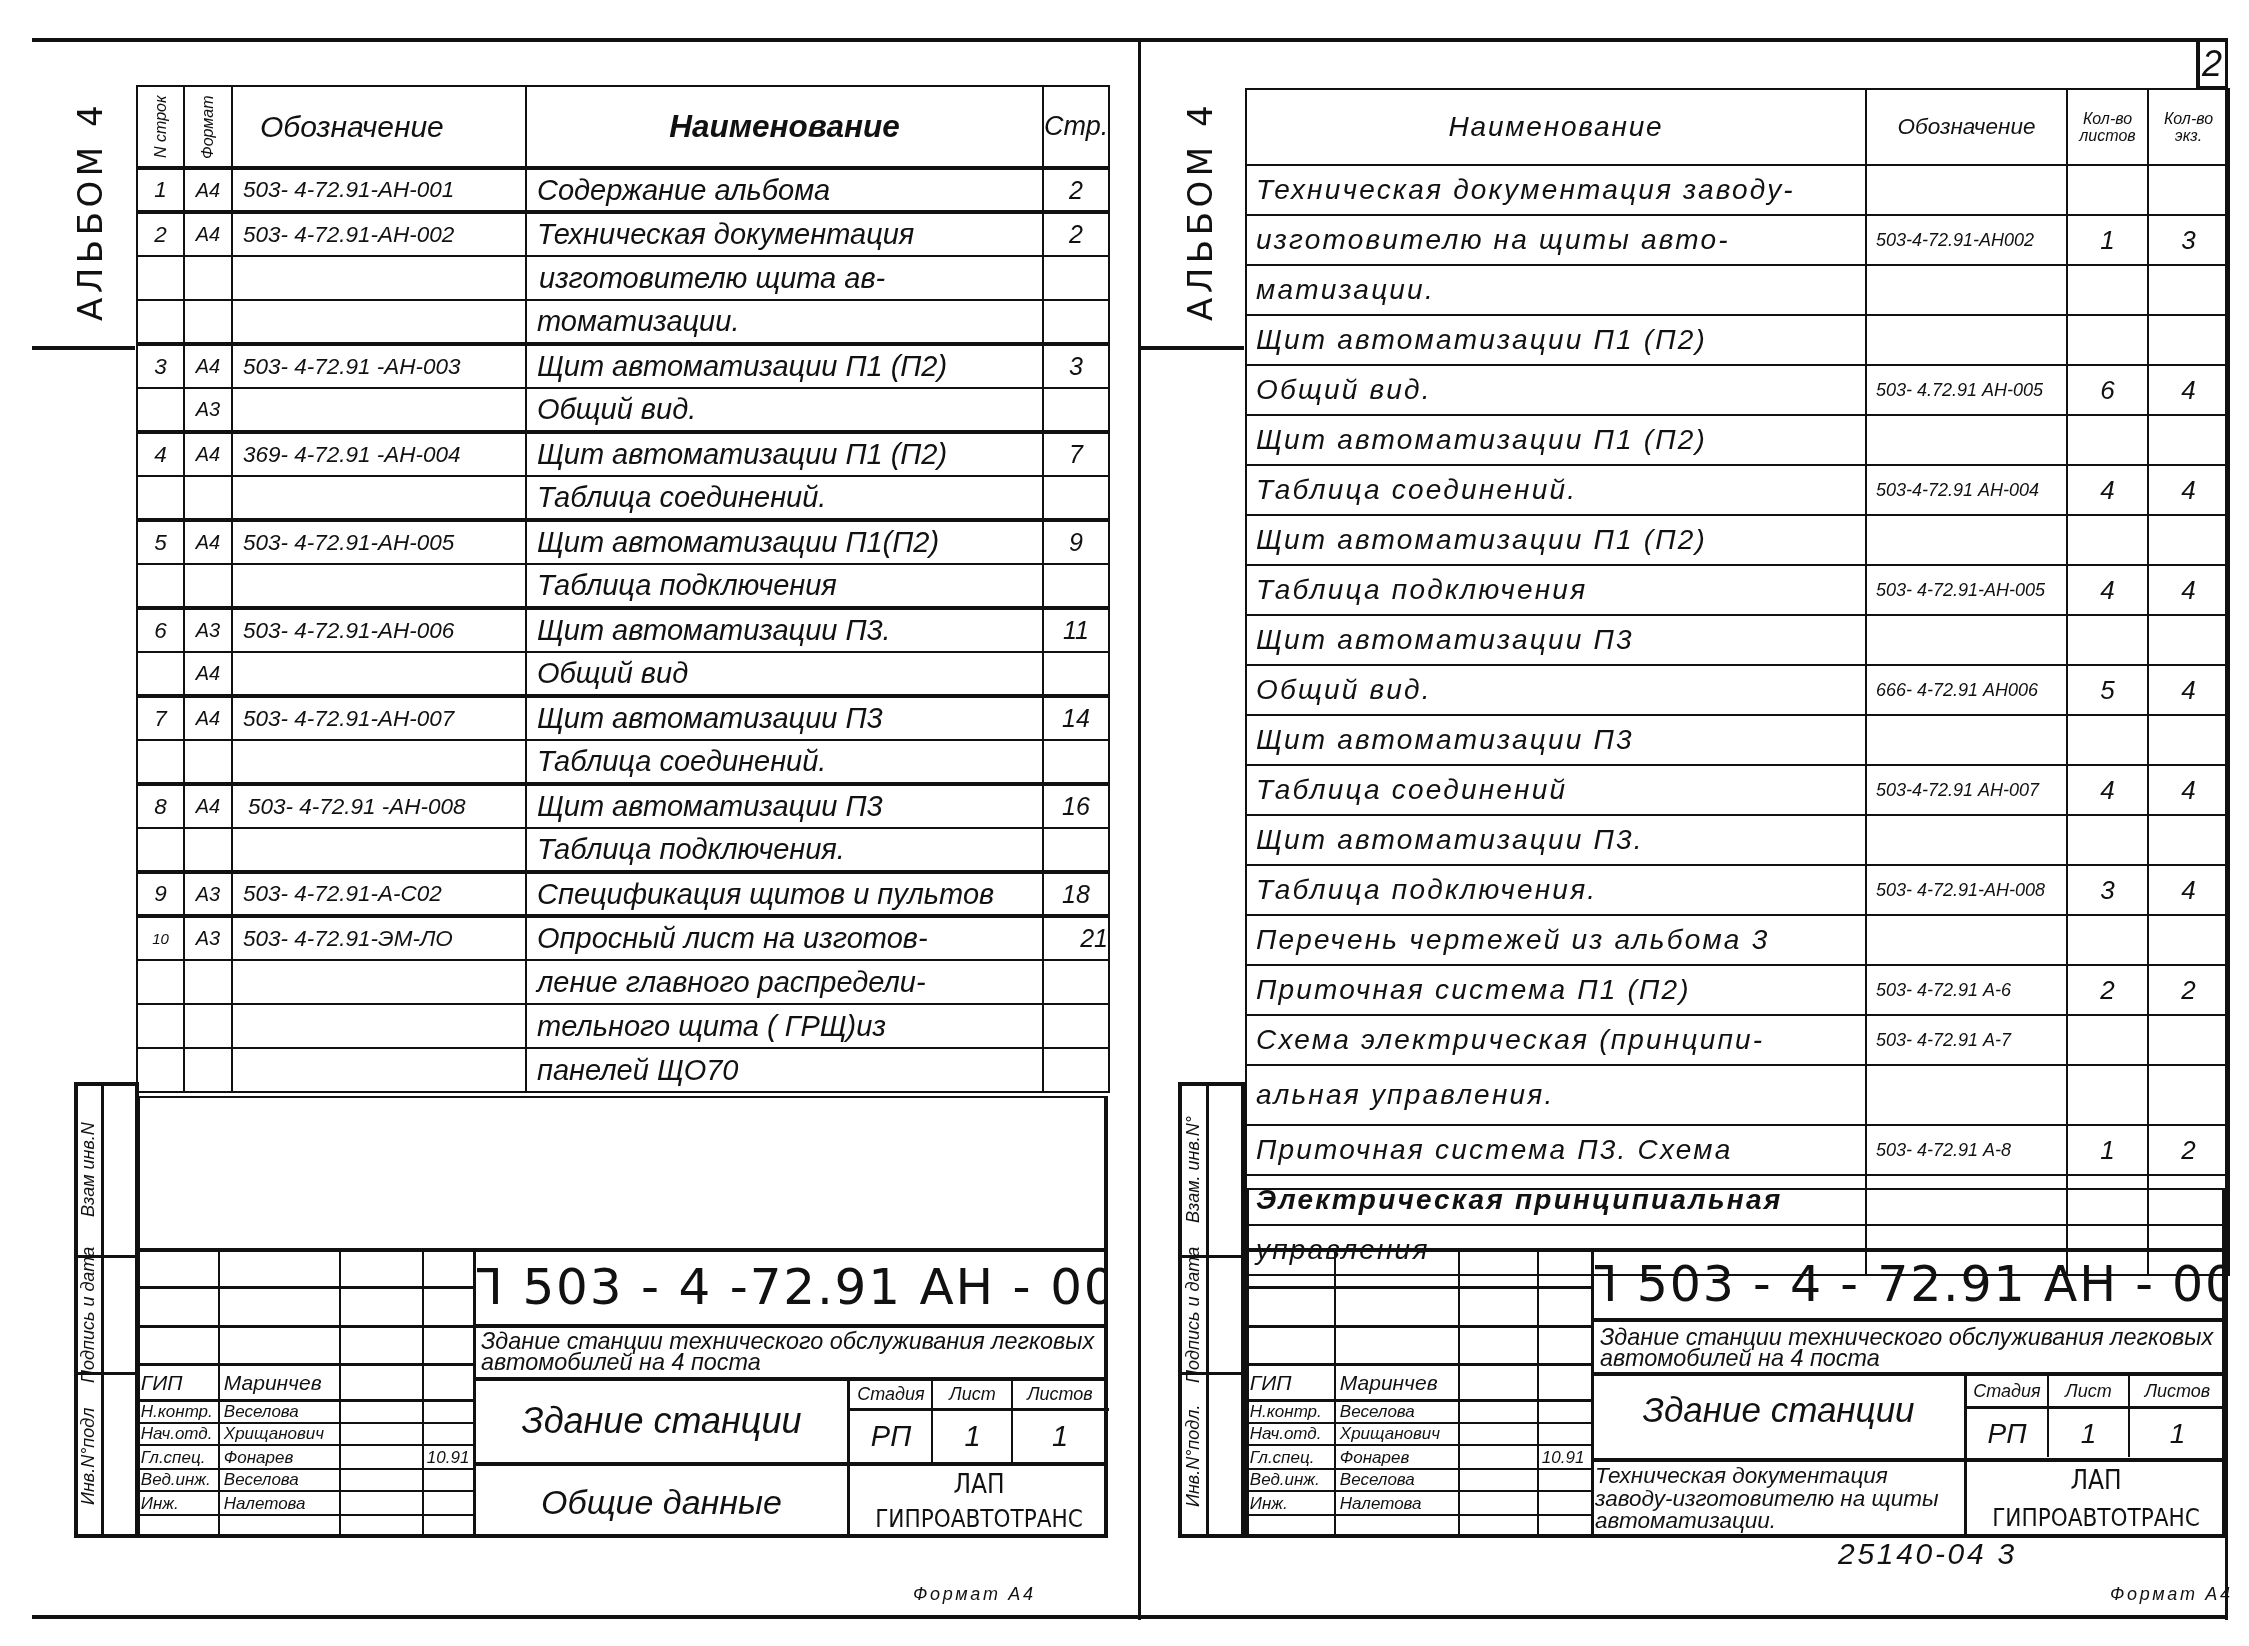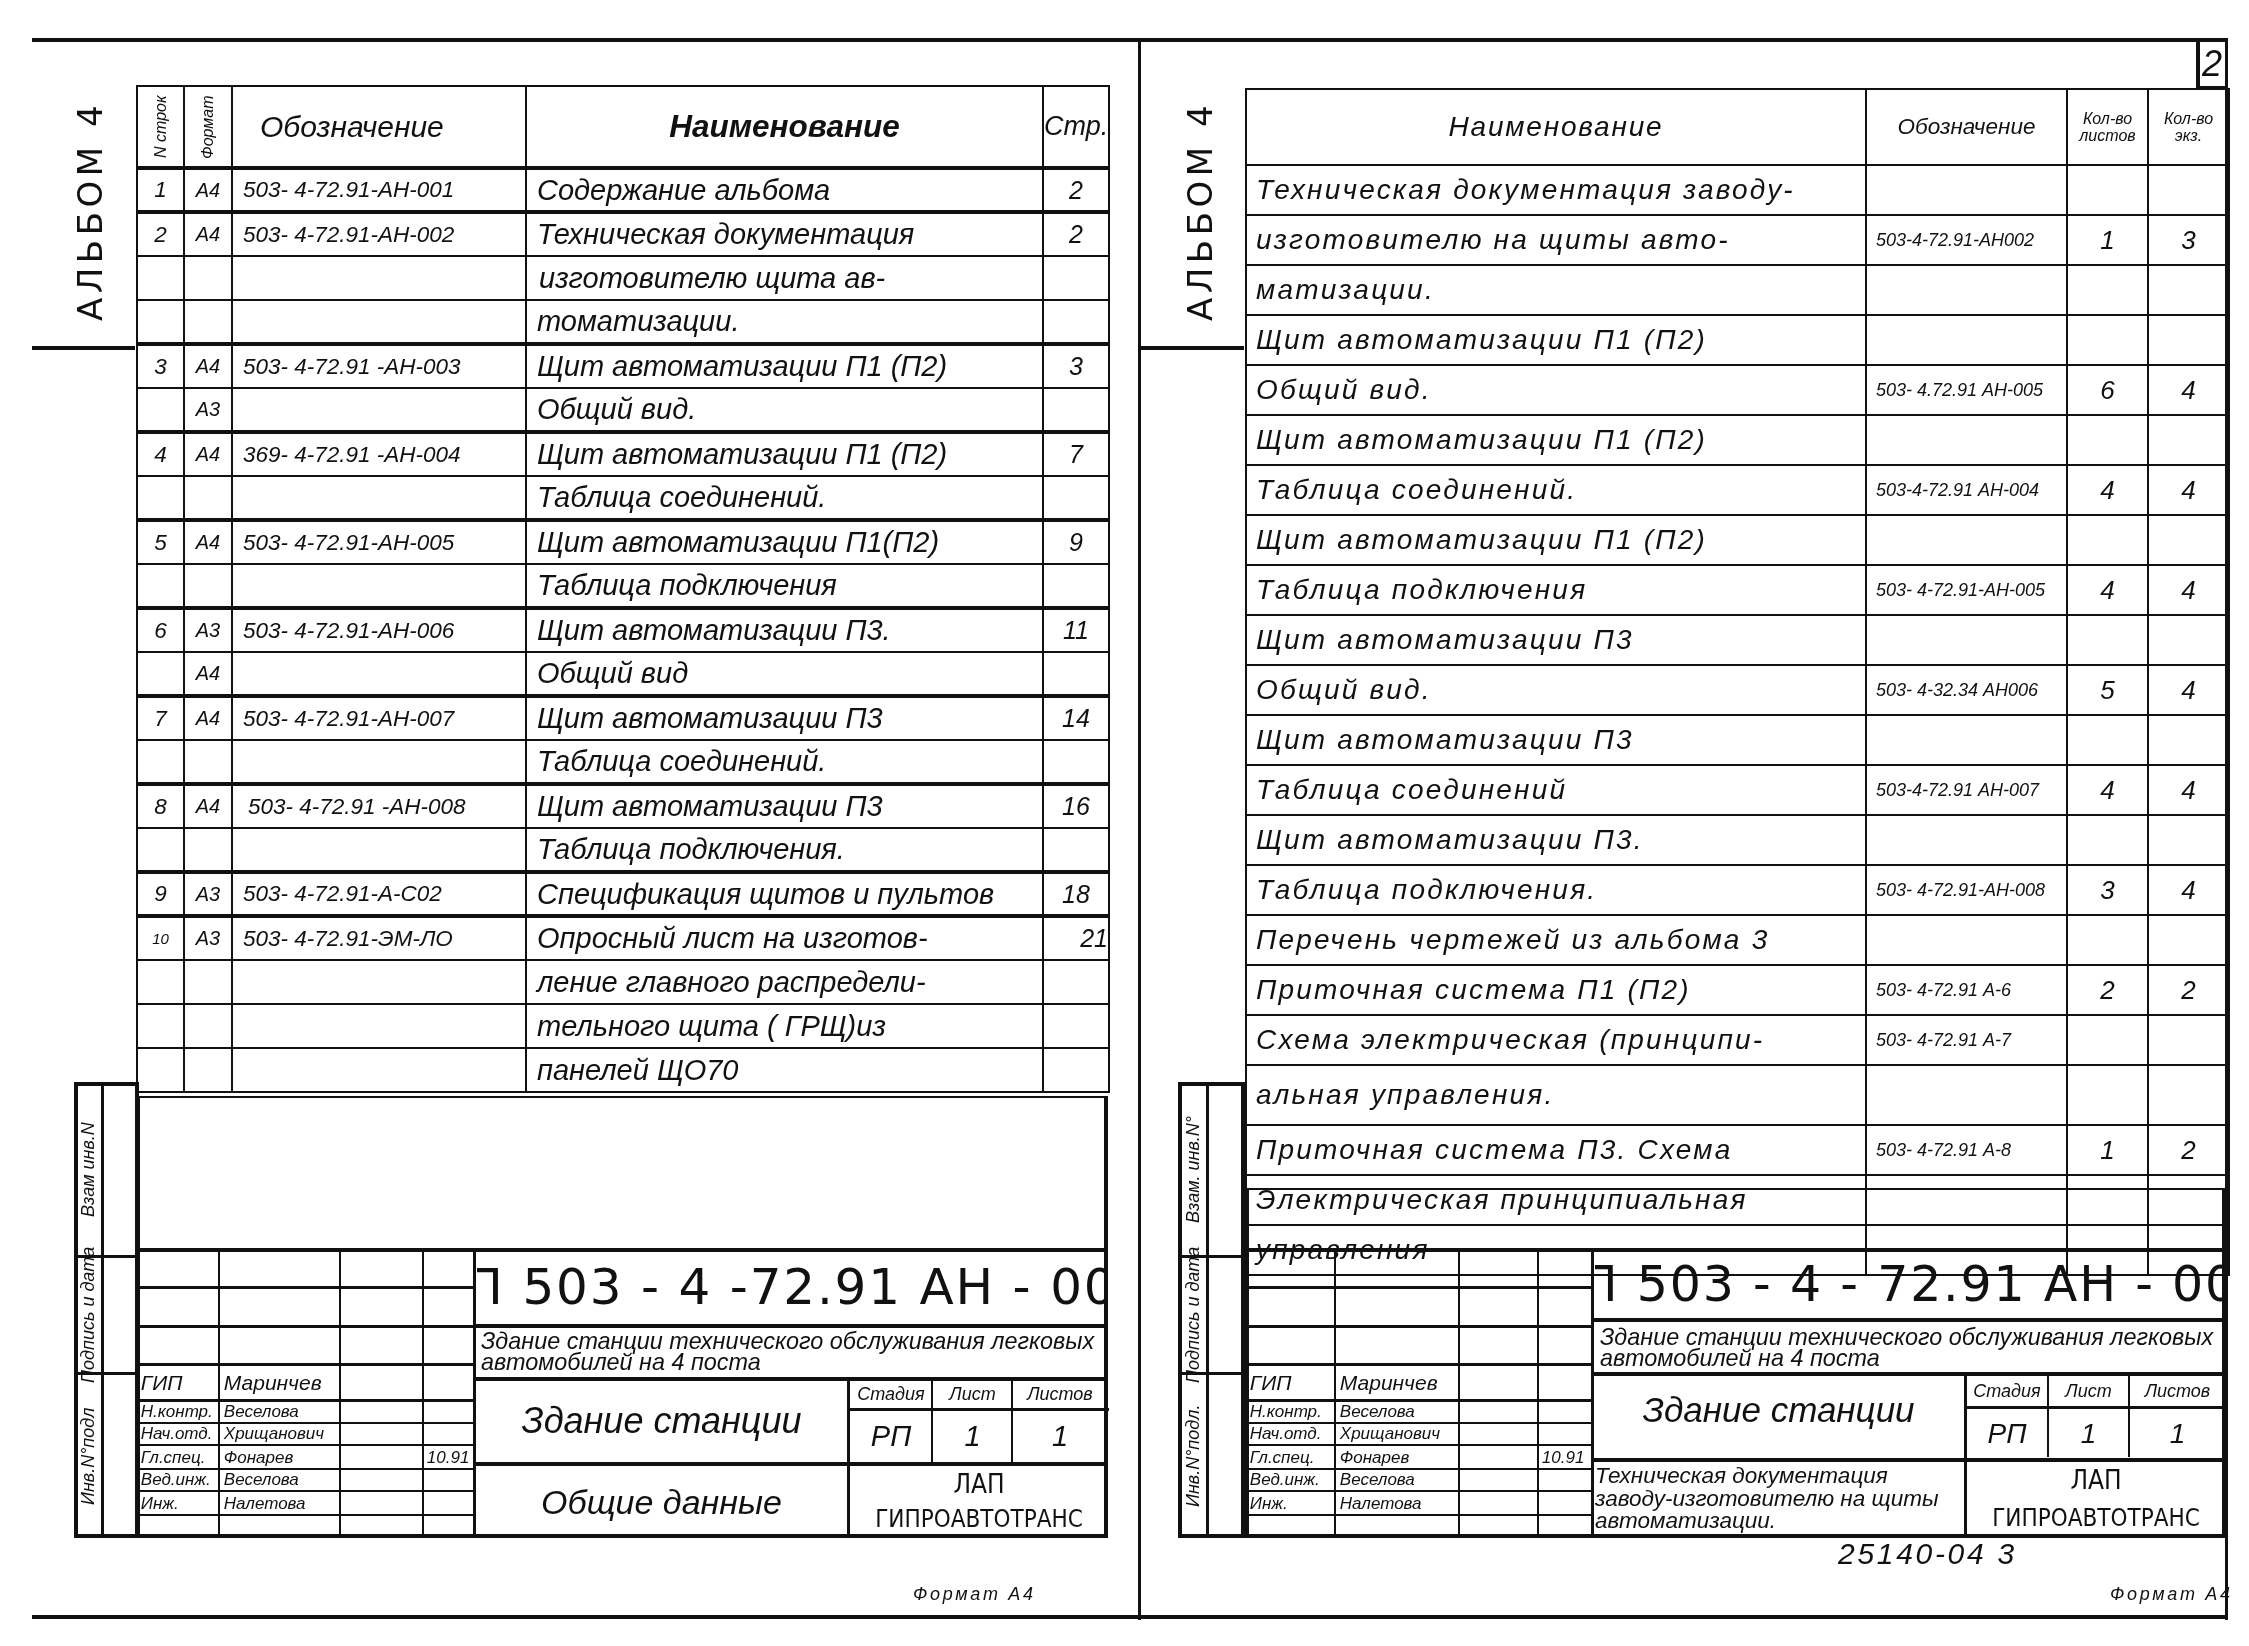--- a/index.html
+++ b/index.html
@@ -340,21 +340,21 @@
         <td style="text-align: center; font-size: 26px; letter-spacing: 0px;">4</td>
       </tr>
       <tr style="height: 50px;">
         <td style="text-align: left; font-size: 28px; padding-left: 9px; letter-spacing: 2.2px;">Щит автоматизации П3</td>
         <td style="text-align: left; font-size: 18px; padding-left: 9px; letter-spacing: 0px;"></td>
         <td style="text-align: center; font-size: 26px; letter-spacing: 0px;"></td>
         <td style="text-align: center; font-size: 26px; letter-spacing: 0px;"></td>
       </tr>
       <tr style="height: 50px;">
         <td style="text-align: left; font-size: 28px; padding-left: 9px; letter-spacing: 2.2px;">Общий вид.</td>
-        <td style="text-align: left; font-size: 18px; padding-left: 9px; letter-spacing: 0px;">503- 4-32.34 АН006</td>
+        <td style="text-align: left; font-size: 18px; padding-left: 9px; letter-spacing: 0px;">666- 4-72.91 АН006</td>
         <td style="text-align: center; font-size: 26px; letter-spacing: 0px;">5</td>
         <td style="text-align: center; font-size: 26px; letter-spacing: 0px;">4</td>
       </tr>
       <tr style="height: 50px;">
         <td style="text-align: left; font-size: 28px; padding-left: 9px; letter-spacing: 2.2px;">Щит автоматизации П3</td>
         <td style="text-align: left; font-size: 18px; padding-left: 9px; letter-spacing: 0px;"></td>
         <td style="text-align: center; font-size: 26px; letter-spacing: 0px;"></td>
         <td style="text-align: center; font-size: 26px; letter-spacing: 0px;"></td>
       </tr>
       <tr style="height: 50px;">
@@ -398,21 +398,21 @@
         <td style="text-align: left; font-size: 18px; padding-left: 9px; letter-spacing: 0px;"></td>
         <td style="text-align: center; font-size: 26px; letter-spacing: 0px;"></td>
         <td style="text-align: center; font-size: 26px; letter-spacing: 0px;"></td>
       </tr>
       <tr style="height: 50px;">
         <td style="text-align: left; font-size: 28px; padding-left: 9px; letter-spacing: 2.2px;">Приточная система П3. Схема</td>
         <td style="text-align: left; font-size: 18px; padding-left: 9px; letter-spacing: 0px;">503- 4-72.91 А-8</td>
         <td style="text-align: center; font-size: 26px; letter-spacing: 0px;">1</td>
         <td style="text-align: center; font-size: 26px; letter-spacing: 0px;">2</td>
       </tr>
-      <tr style="height: 50px;">
+      <tr style="height: 50px; font-weight: bold;">
         <td style="text-align: left; font-size: 28px; padding-left: 9px; letter-spacing: 2.2px;">Электрическая принципиальная</td>
         <td style="text-align: left; font-size: 18px; padding-left: 9px; letter-spacing: 0px;"></td>
         <td style="text-align: center; font-size: 26px; letter-spacing: 0px;"></td>
         <td style="text-align: center; font-size: 26px; letter-spacing: 0px;"></td>
       </tr>
       <tr style="height: 50px;">
         <td style="text-align: left; font-size: 28px; padding-left: 9px; letter-spacing: 2.2px;">управления</td>
         <td style="text-align: left; font-size: 18px; padding-left: 9px; letter-spacing: 0px;"></td>
         <td style="text-align: center; font-size: 26px; letter-spacing: 0px;"></td>
         <td style="text-align: center; font-size: 26px; letter-spacing: 0px;"></td>

